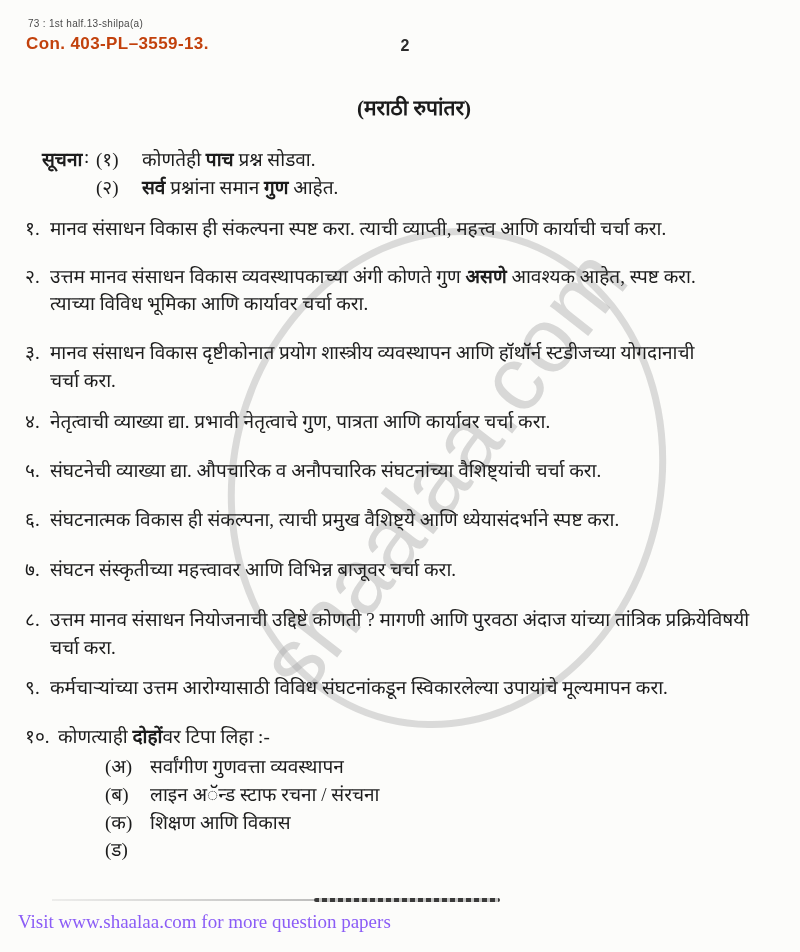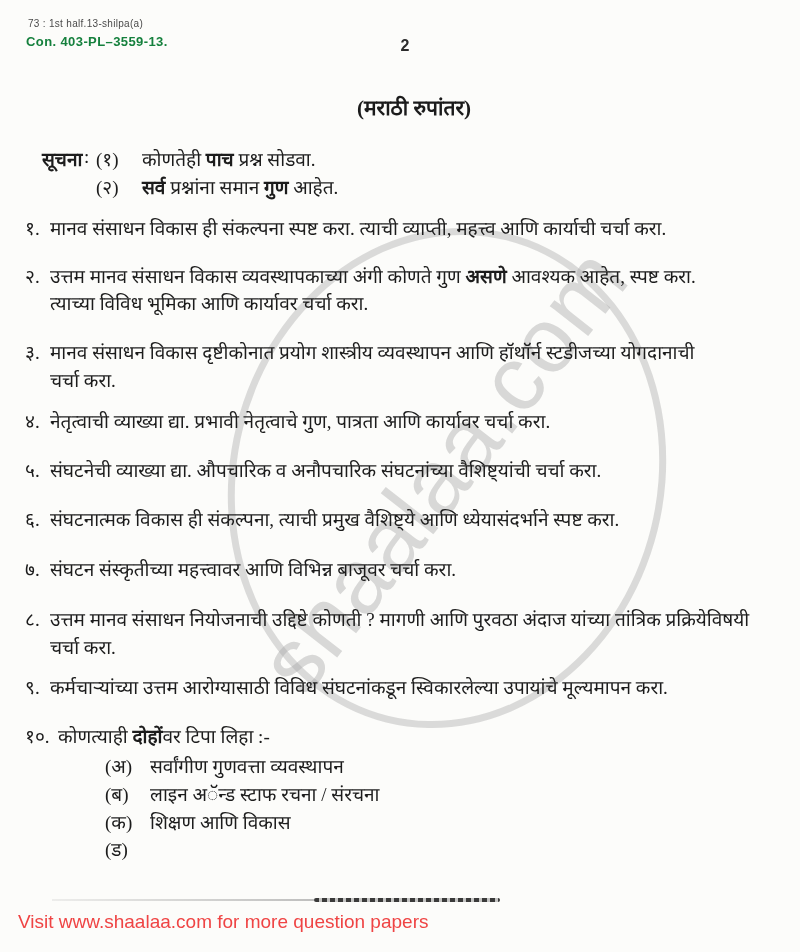--- a/index.html
+++ b/index.html
@@ -35,21 +35,21 @@
 
   
   .hdr-note{
     position:absolute;left:28px;top:18px;
     font-family:"Liberation Sans","DejaVu Sans",sans-serif;
     font-size:10px;color:#4a4a4a;letter-spacing:.3px;
   }
   .hdr-code{
     position:absolute;left:26px;top:34px;
     font-family:"Liberation Sans","DejaVu Sans",sans-serif;
-    font-size:13px;font-weight:700;color:#15803d;letter-spacing:.4px;
+    font-size:17px;font-weight:700;color:#c2410c;letter-spacing:.4px;
   }
   .hdr-page{
     position:absolute;left:390px;top:37px;width:30px;text-align:center;
     font-family:"Liberation Sans","DejaVu Sans",sans-serif;
     font-size:16px;font-weight:700;color:#2b2b2b;
   }
   .paper-title{
     position:absolute;left:0;top:93px;width:828px;text-align:center;
     font-size:21px;font-weight:700;color:#1b1b1b;
   }
@@ -75,22 +75,22 @@
     position:absolute;left:52px;top:899px;width:262px;height:2px;
     background:linear-gradient(90deg,rgba(150,150,150,.15),rgba(140,140,140,.55));
   }
   .ft-line-dark{
     position:absolute;left:314px;top:898px;width:186px;height:4px;
     background:repeating-linear-gradient(90deg,#3a3a3a 0 5px,rgba(90,90,90,.35) 5px 8px);
     border-radius:2px;
   }
   .ft-text{
     position:absolute;left:18px;top:911px;
-    font-family:Liberation Sans, sans-serif;
-    font-size:19px;color:#ef4444;
+    font-family:Liberation Serif, serif;
+    font-size:19px;color:#8b5cf6;
   }
 </style>
 </head>
 <body>
 
 <div class="sheet">
 
   <div class="wm-ring"></div>
   <div class="wm-text">shaalaa.com</div>
 

